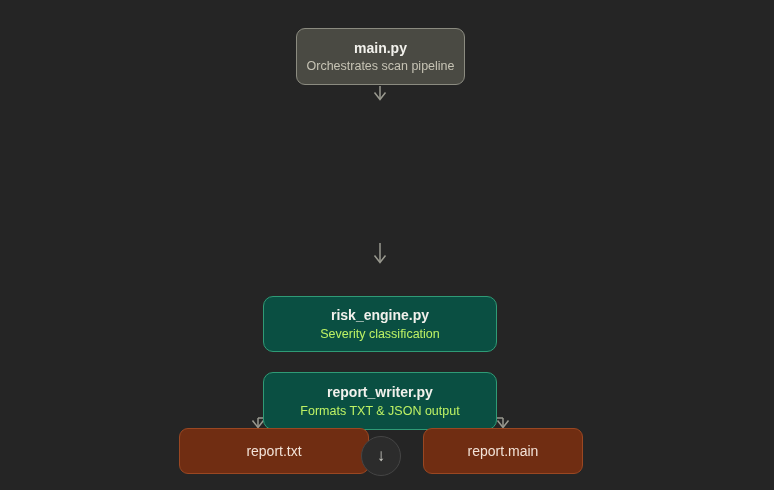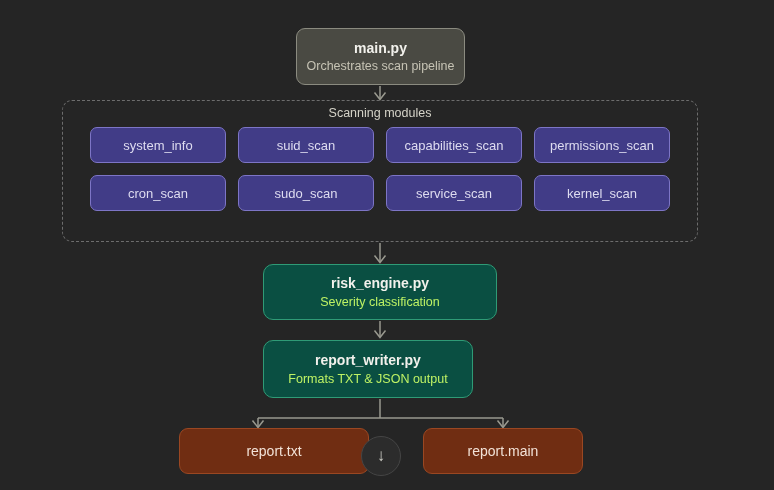--- a/index.html
+++ b/index.html
@@ -23,23 +23,23 @@
   #group-modules .group-label{position:absolute;top:5px;left:0;width:100%;
     text-align:center;font-size:12.5px;color:#d5d3c8;}
   .mod-row{position:absolute;left:27px;display:flex;gap:12px;}
   .mod-row.row1{top:26px}
   .mod-row.row2{top:74px}
   .module{width:136px;height:36px;box-sizing:border-box;background:#413c87;
     border:1px solid #7d75c6;border-radius:7px;display:flex;align-items:center;
     justify-content:center;font-size:13px;color:#dedcf0;}
 
   
-  .teal{background:#0a4f42;border:1.5px solid #2f9b76;border-radius:10px;}
+  .teal{background:#0a4f42;border:1.5px solid #2f9b76;border-radius:10px;margin-top:32px;}
   #node-risk{left:263px;top:264px;width:234px;height:56px;}
-  #node-writer{left:263px;top:340px;width:210px;height:58px;}
+  #node-writer{left:263px;top:340px;width:234px;height:58px;}
   .teal .subtitle{color:#bef264;}
 
   
   .output{background:#702d12;border:1.5px solid #9a4722;border-radius:9px;
     font-size:14px;color:#f2e2d7;}
   #node-txt{left:179px;top:428px;width:190px;height:46px;}
   #node-json{left:423px;top:428px;width:160px;height:46px;}
 
   
   #connectors{position:absolute;left:0;top:0;width:774px;height:490px;pointer-events:none;}
@@ -70,35 +70,20 @@
       <path d="M503 418 V426"></path>
       <path d="M497.5 420.5 L503 427.5 L508.5 420.5"></path>
     </g>
   </svg>
 
   <div class="node" id="node-main">
     <div class="title">main.py</div>
     <div class="subtitle">Orchestrates scan pipeline</div>
   </div>
 
-  <div id="group-modules">
-    <div class="group-label">Scanning modules</div>
-    <div class="mod-row row1">
-      <div class="module">system_info</div>
-      <div class="module">suid_scan</div>
-      <div class="module">capabilities_scan</div>
-      <div class="module">permissions_scan</div>
-    </div>
-    <div class="mod-row row2">
-      <div class="module">cron_scan</div>
-      <div class="module">sudo_scan</div>
-      <div class="module">service_scan</div>
-      <div class="module">kernel_scan</div>
-    </div>
-  </div>
 
   <div class="node teal" id="node-risk">
     <div class="title">risk_engine.py</div>
     <div class="subtitle">Severity classification</div>
   </div>
 
   <div class="node teal" id="node-writer">
     <div class="title">report_writer.py</div>
     <div class="subtitle">Formats TXT &amp; JSON output</div>
   </div>

